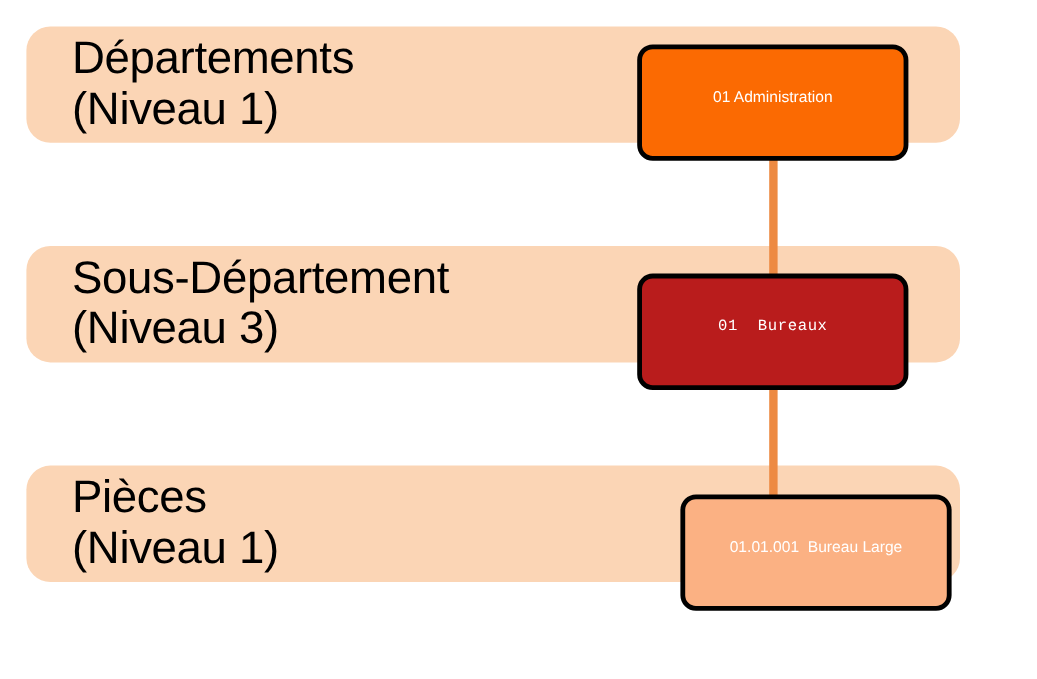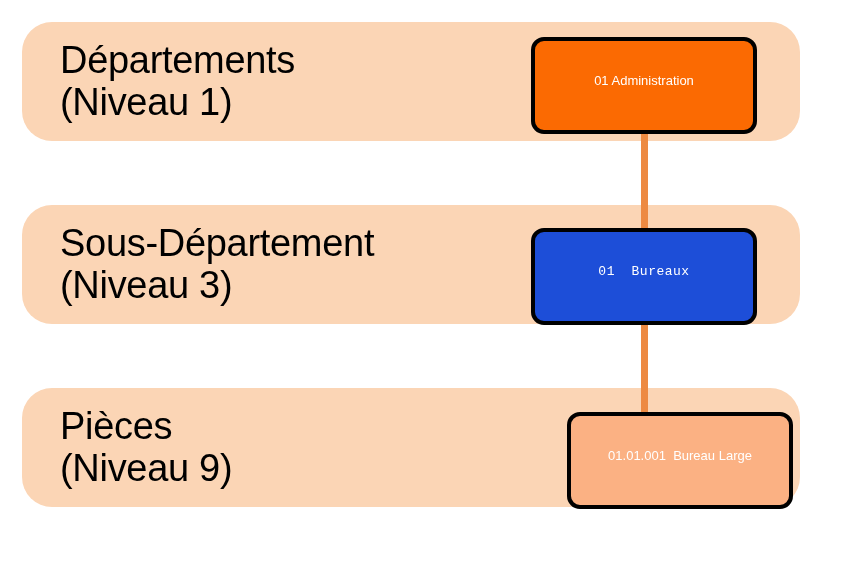--- a/index.html
+++ b/index.html
@@ -21,23 +21,23 @@
     top: 0;
     width: 864px;
     height: 566px;
   }
 
   
   .band {
     position: absolute;
     left: 22px;
     width: 778px;
-    height: 119px;
+    height: 97px;
     background: #FBD5B5;
-    border-radius: 30px;
+    border-radius: 20px;
   }
   #band-1 { top: 22px; }
   #band-2 { top: 205px; }
   #band-3 { top: 388px; }
 
   .band-label {
     position: absolute;
     left: 38px;
     top: 50%;
     transform: translateY(-50%);
@@ -67,21 +67,21 @@
     left: 531px;
     width: 226px;
     height: 97px;
     border: 4px solid #000000;
     border-radius: 13px;
     box-sizing: border-box;
     z-index: 2;
     display: block;
   }
   #node-1 { top: 37px;  background: #FB6A02; }
-  #node-2 { top: 228px; background: #1d4ed8; }
+  #node-2 { top: 228px; background: #b91c1c; }
   #node-3 { top: 412px; background: #FBB183; margin-left: 36px; }
 
   .node-label {
     position: absolute;
     left: 0;
     right: 0;
     top: 33px;
     text-align: center;
     color: #FFFFFF;
     font-size: 13px;
@@ -105,21 +105,21 @@
 (Niveau 1)</div>
   </div>
 
   <div class="band" id="band-2">
     <div class="band-label">Sous-Département
 (Niveau 3)</div>
   </div>
 
   <div class="band" id="band-3">
     <div class="band-label">Pièces
-(Niveau 9)</div>
+(Niveau 1)</div>
   </div>
 
   <div class="connector" id="connector-1"></div>
   <div class="connector" id="connector-2"></div>
 
   <div class="node" id="node-1">
     <div class="node-label">01 Administration</div>
   </div>
 
   <div class="node" id="node-2">

